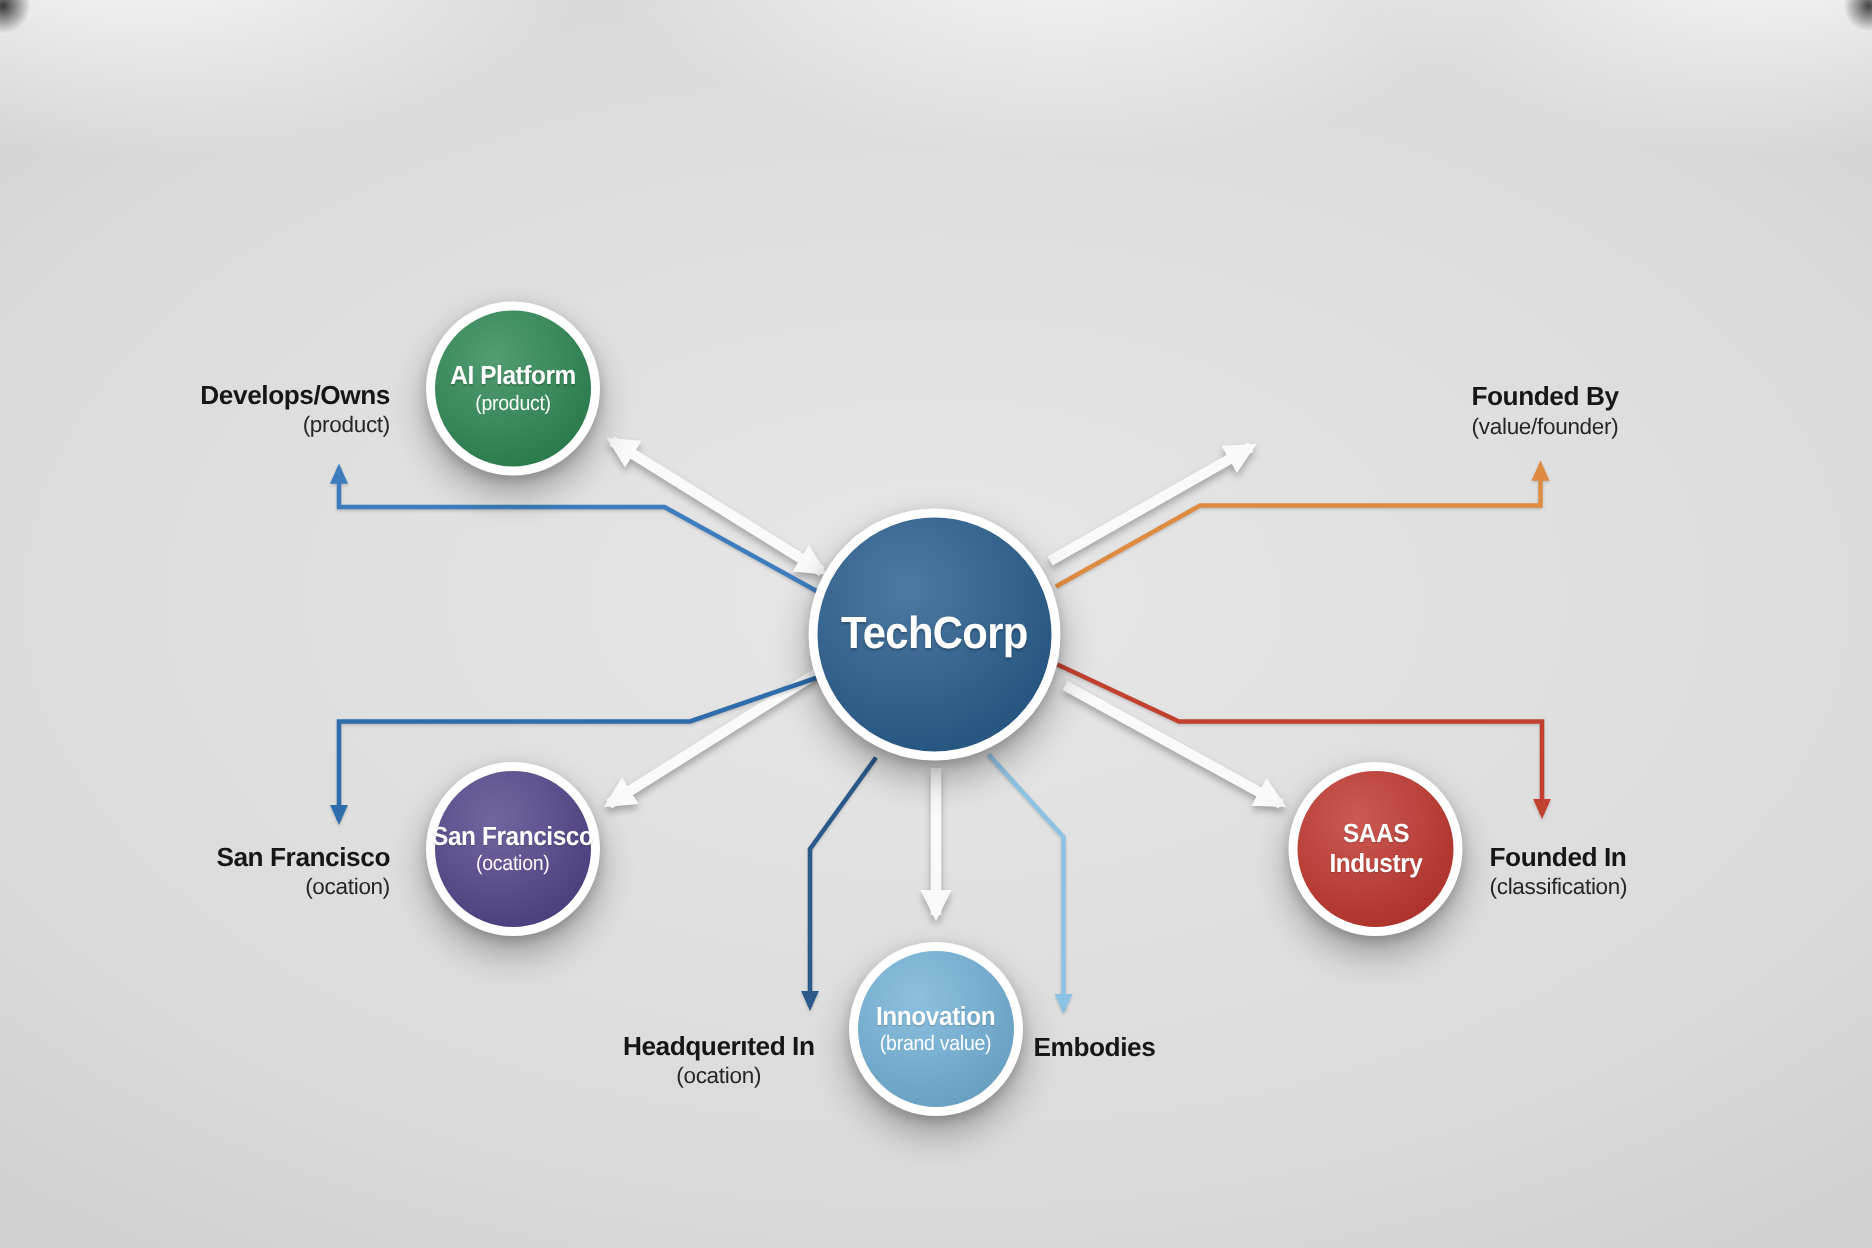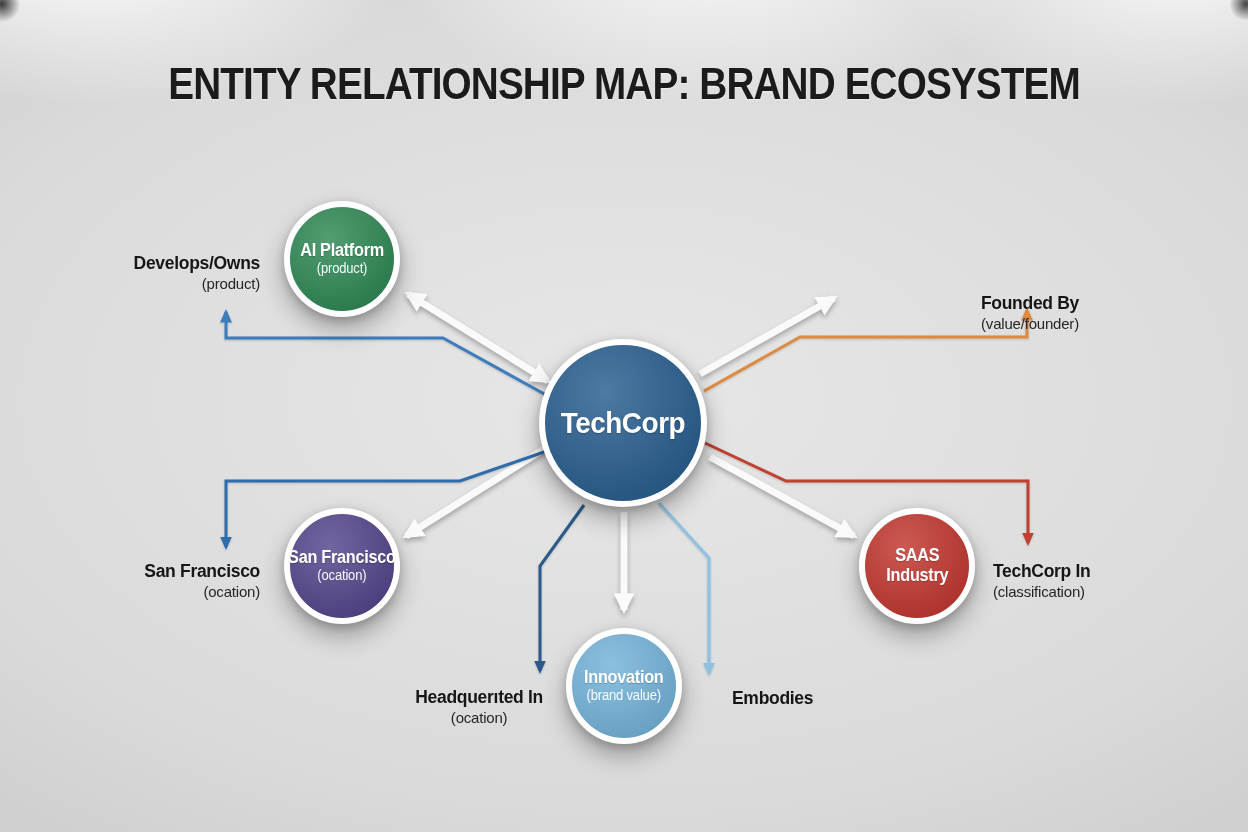--- a/index.html
+++ b/index.html
@@ -49,34 +49,31 @@
   .n-saas{left:859px;top:508px;}
   .n-innov{left:566px;top:628px;}
   .node-label{font-size:17.5px;font-weight:700;line-height:1.12;letter-spacing:-.3px;text-shadow:0 1px 1px rgba(0,0,0,.22);white-space:nowrap;}
   .node-sublabel{font-size:14px;font-weight:400;line-height:1.2;opacity:.96;letter-spacing:-.2px;white-space:nowrap;}
 
   
   .rlabel{position:absolute;z-index:2;color:#161616;}
   .rl-main{font-size:17.5px;font-weight:700;letter-spacing:-.3px;line-height:1.25;white-space:nowrap;}
   .rl-sub{font-size:15px;font-weight:400;color:#262626;letter-spacing:-.2px;line-height:1.25;white-space:nowrap;}
   .r-develops{right:988px;top:253px;text-align:right;margin-left:46px;}
-  .r-founded{left:972px;top:254px;width:116px;text-align:center;margin-top:39px;}
+  .r-founded{left:972px;top:254px;width:116px;text-align:center;}
   .r-sf{right:988px;top:561px;text-align:right;}
   .r-operates{left:993px;top:561px;text-align:left;}
   .r-hq{right:705px;top:687px;text-align:center;}
-  .r-embodies{left:732px;top:688px;text-align:left;}
+  .r-embodies{left:689px;top:688px;text-align:left;}
 </style>
 </head>
 <body>
 
 <div class="stage">
 
-  <div class="title">
-    <span class="title-inner">ENTITY RELATIONSHIP MAP: BRAND ECOSYSTEM</span>
-  </div>
 
   <svg class="connectors" width="1248" height="832" viewBox="0 0 1248 832">
     <defs>
       <marker id="mw" markerWidth="3" markerHeight="3" viewBox="0 0 10 10" refX="8" refY="5" orient="auto-start-reverse" markerUnits="strokeWidth">
         <path d="M0,0 L10,5 L0,10 Z" style="fill: rgb(250, 250, 250);"></path>
       </marker>
       <marker id="mc-blue" markerWidth="5" markerHeight="5" viewBox="0 0 10 10" refX="7" refY="5" orient="auto-start-reverse" markerUnits="strokeWidth">
         <path d="M0,1 L9,5 L0,9 Z" style="fill: rgb(61, 125, 189);"></path>
       </marker>
       <marker id="mc-orange" markerWidth="5" markerHeight="5" viewBox="0 0 10 10" refX="7" refY="5" orient="auto-start-reverse" markerUnits="strokeWidth">
@@ -154,21 +151,21 @@
     <div class="rl-main">Founded By</div>
     <div class="rl-sub">(value/founder)</div>
   </div>
 
   <div class="rlabel r-sf">
     <div class="rl-main">San Francisco</div>
     <div class="rl-sub">(ocation)</div>
   </div>
 
   <div class="rlabel r-operates">
-    <div class="rl-main">TechCorp In</div>
+    <div class="rl-main">Founded In</div>
     <div class="rl-sub">(classification)</div>
   </div>
 
   <div class="rlabel r-hq">
     <div class="rl-main">Headquerıted In</div>
     <div class="rl-sub">(ocation)</div>
   </div>
 
   <div class="rlabel r-embodies">
     <div class="rl-main">Embodies</div>

